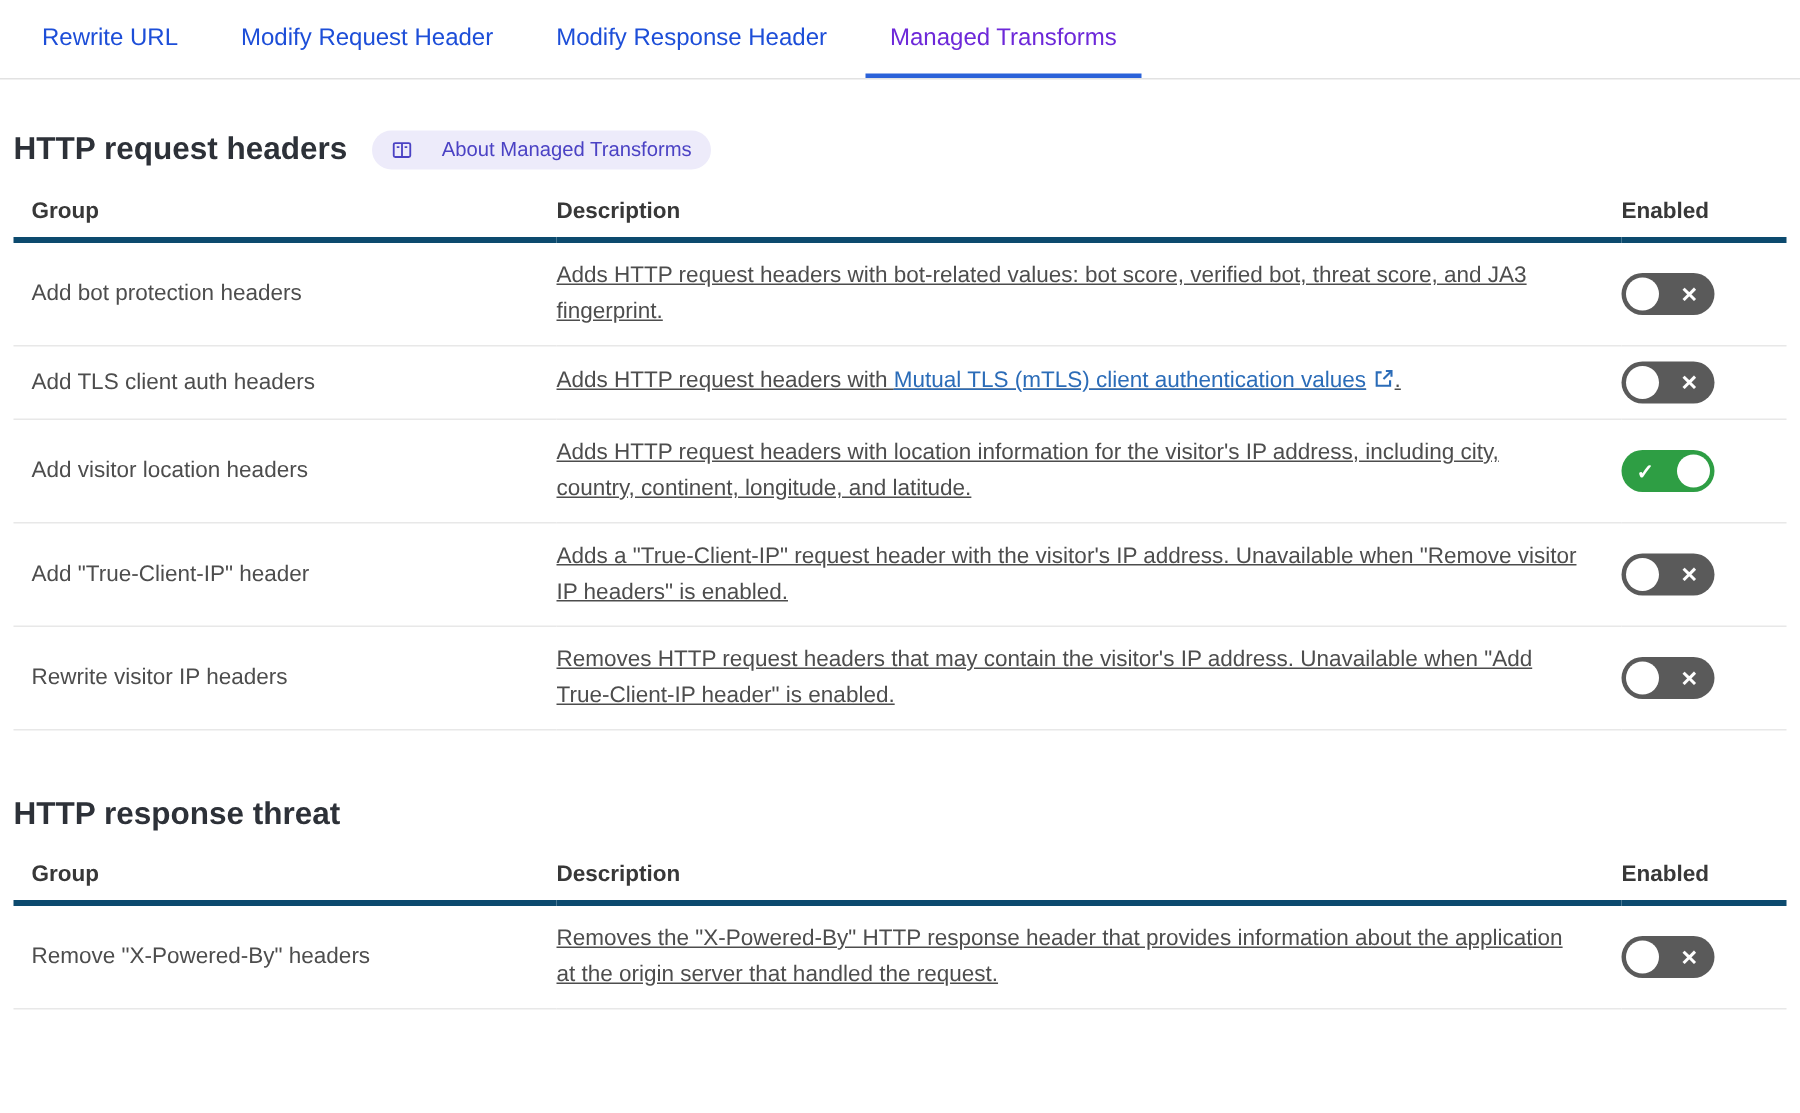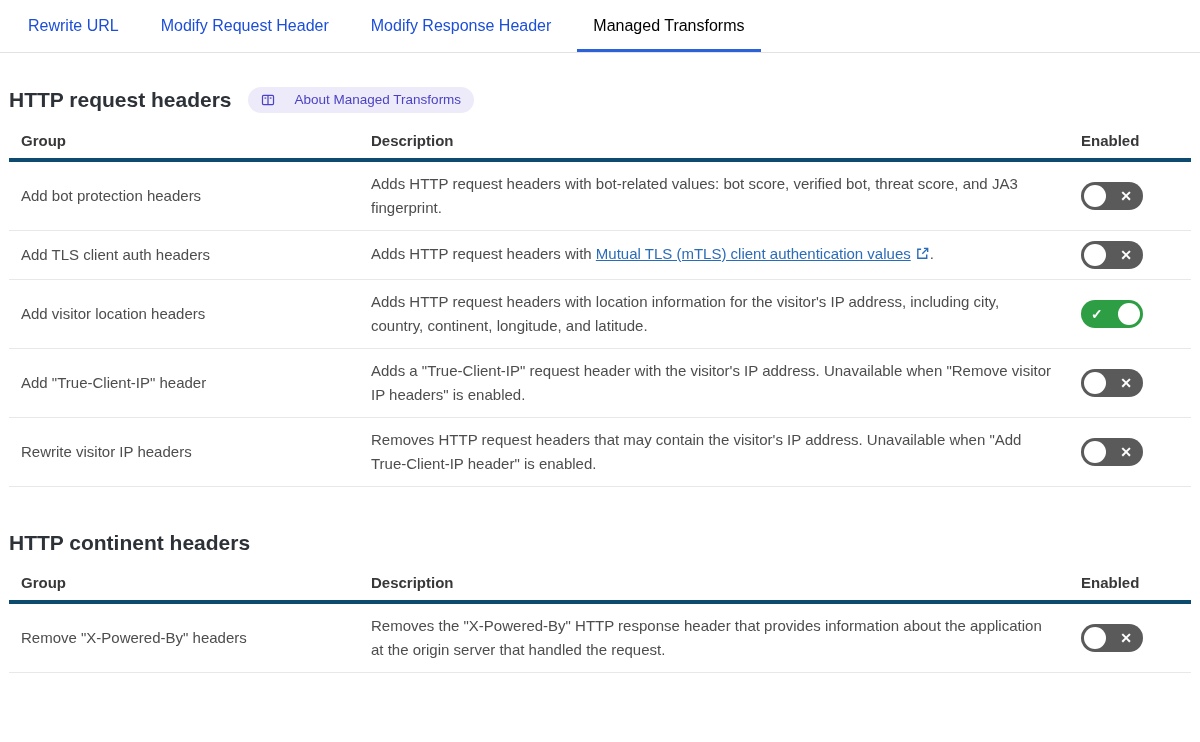--- a/index.html
+++ b/index.html
@@ -24,21 +24,21 @@
     border: none;
     border-bottom: 3px solid transparent;
     font-family: inherit;
     font-size: 16px;
     color: #1d4ed8;
     padding: 17px 16px 14px;
     cursor: pointer;
     white-space: nowrap;
   }
   .tab.is-on {
-    color: #000000;
+    color: #6d28d9;
     border-bottom-color: #2b62d9;
   }
 
   
   main { padding: 0 9px; }
   .section-title {
     display: flex;
     align-items: center;
     gap: 16px;
     margin: 34px 0 14px;
@@ -80,21 +80,21 @@
   }
   th.col-group { padding-left: 12px; }
   td {
     border-bottom: 1px solid #e8e8e8;
     padding: 10px 0;
     vertical-align: middle;
     line-height: 24px;
     color: #4d4d4d;
   }
   td.group { padding-left: 12px; padding-right: 24px; }
-  td.desc  { padding-right: 30px; }
+  td.desc  { padding-right: 30px; text-decoration: underline; }
 
   .ext-link {
     color: #2b6cb8;
     text-decoration: underline;
     cursor: pointer;
     white-space: normal;
   }
   .ext-icon {
     display: inline-block;
     vertical-align: -2px;
@@ -236,21 +236,21 @@
 
             <span class="knob"></span>
             <span class="tg-x">✕</span>
           </button>
         </td>
       </tr>
     </tbody>
   </table>
 
   <div class="section-title second">
-    <span>HTTP continent headers</span>
+    <span>HTTP response threat</span>
   </div>
 
   <table>
     <colgroup>
         <col style="width:362px">
         <col>
         <col style="width:110px">
       </colgroup>
     <thead>
       <tr>

